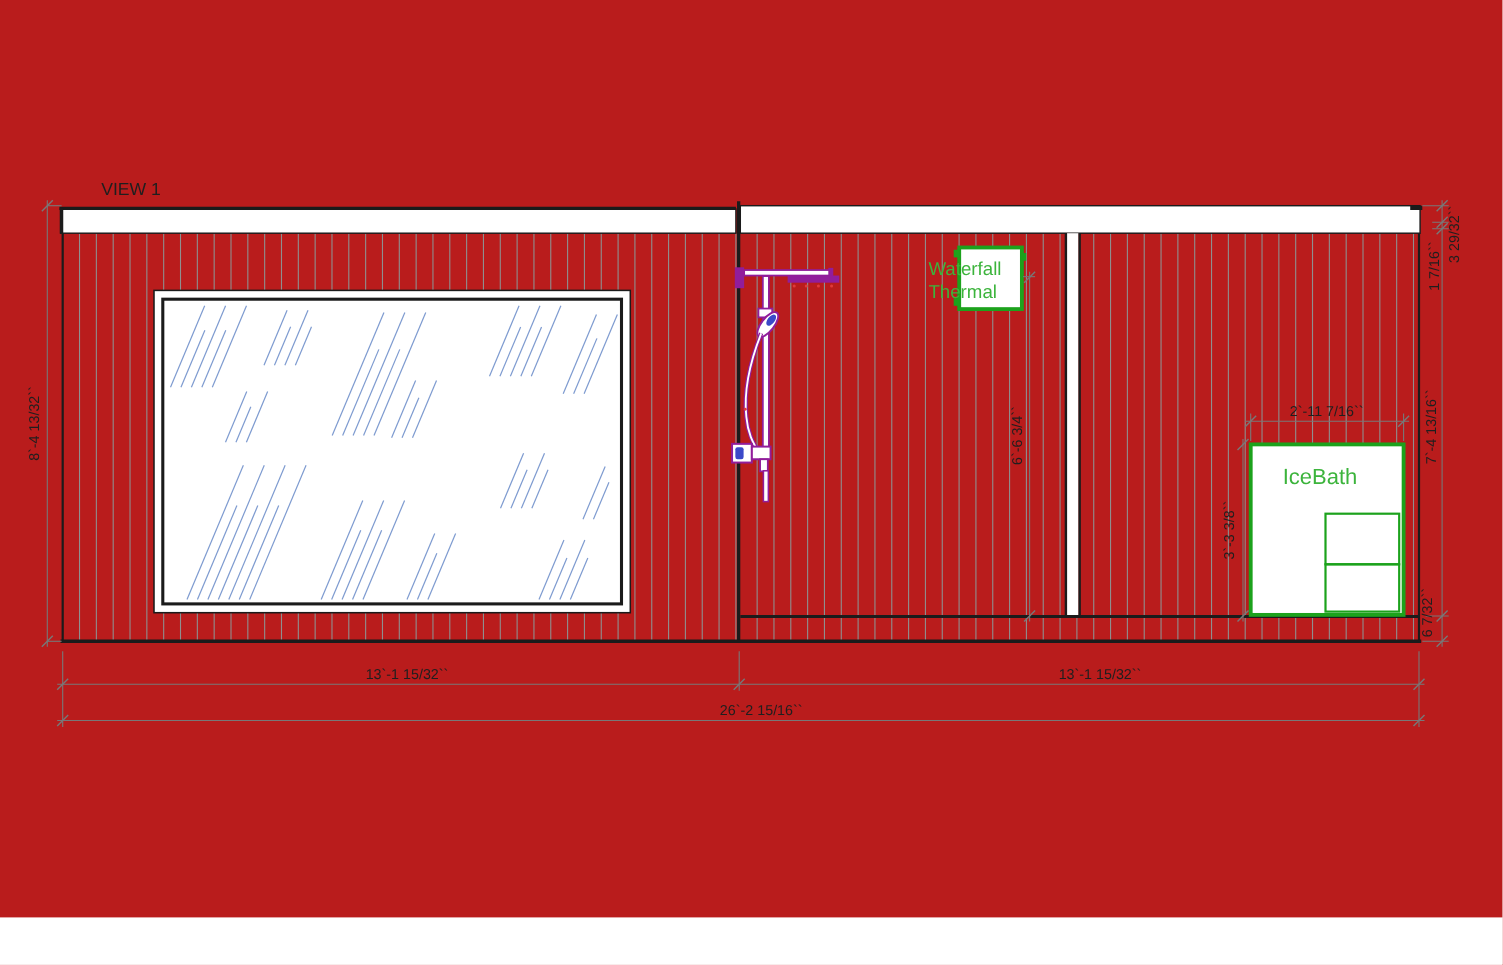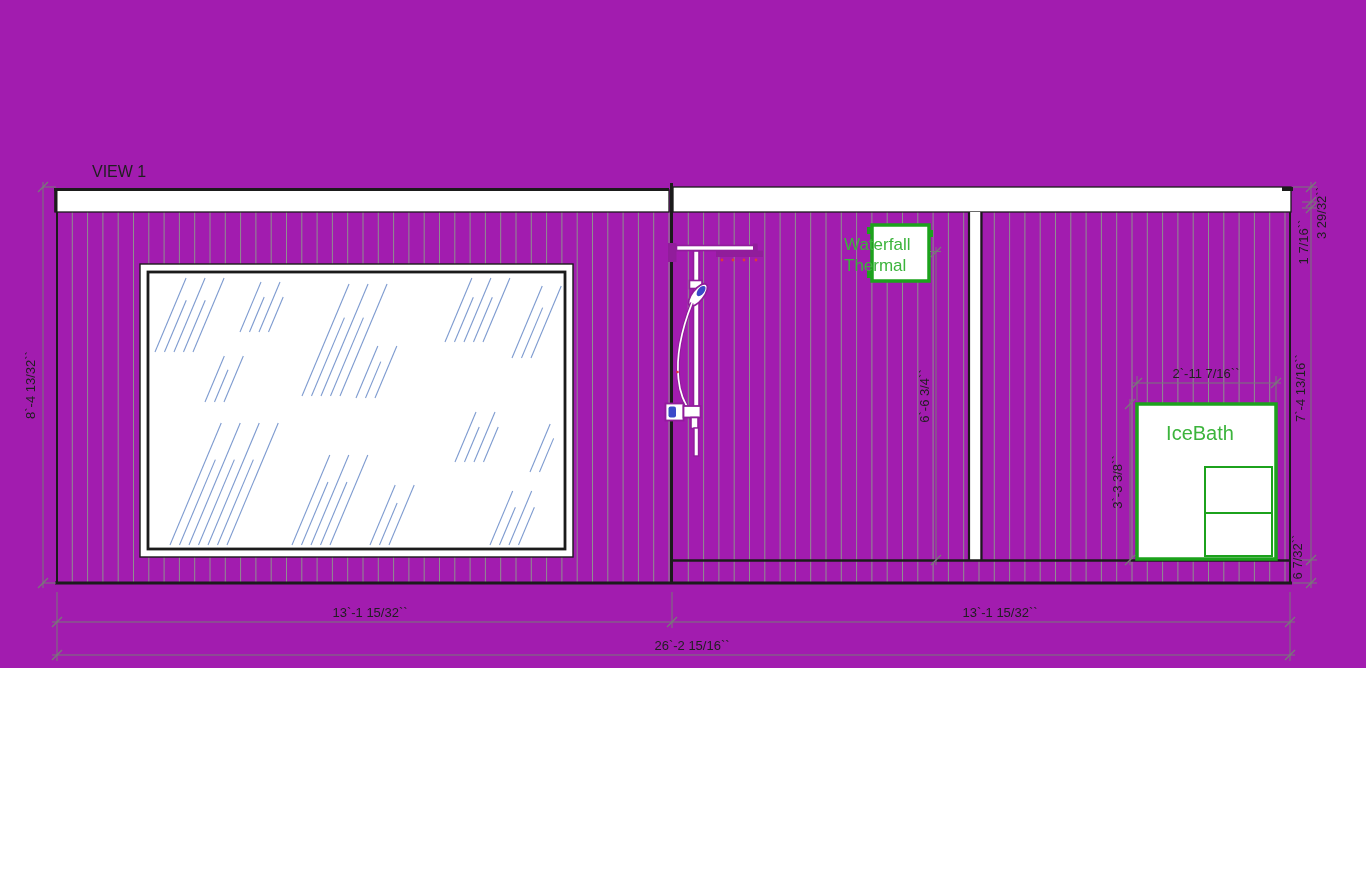--- a/index.html
+++ b/index.html
@@ -1,16 +1,16 @@
 <!DOCTYPE html>
 <html style="--green: #1ca21c; --green_text: #3cb43c; --purple: #911d9b; --blue: #3b49c9; --red: #e03a3a; --glass: #7e9bd0; --wall_line: #1b1b1b; --siding: #8f8f8f; --dim: #787878; --dim_text: #1f1f1f;"><head>
 <meta charset="utf-8">
 <style>
   html,body{margin:0;padding:0;background:#ffffff;width:1366px;height:877px;overflow:hidden}
-  .canvas{position:relative;width:1366px;height:668px;background:#a21caf}
+  .canvas{position:relative;width:1366px;height:834px;background:#b91c1c}
   text{font-family:"Liberation Sans", sans-serif}
   .blk{stroke:var(--wall_line,#1b1b1b);fill:none}
   .wf{fill:#ffffff}
   .dimline{stroke:var(--dim,#787878);stroke-width:1;fill:none}
   .dimtext{fill:var(--dim_text,#1f1f1f);font-size:13px}
   .viewtext{fill:var(--dim_text,#1f1f1f);font-size:16px}
   .gbox{stroke:var(--green,#1ca21c);fill:#ffffff}
   .gthin{stroke:var(--green,#1ca21c);fill:none}
   .gtab{fill:var(--green,#1ca21c)}
   .gtext{fill:var(--green_text,#3cb43c)}

